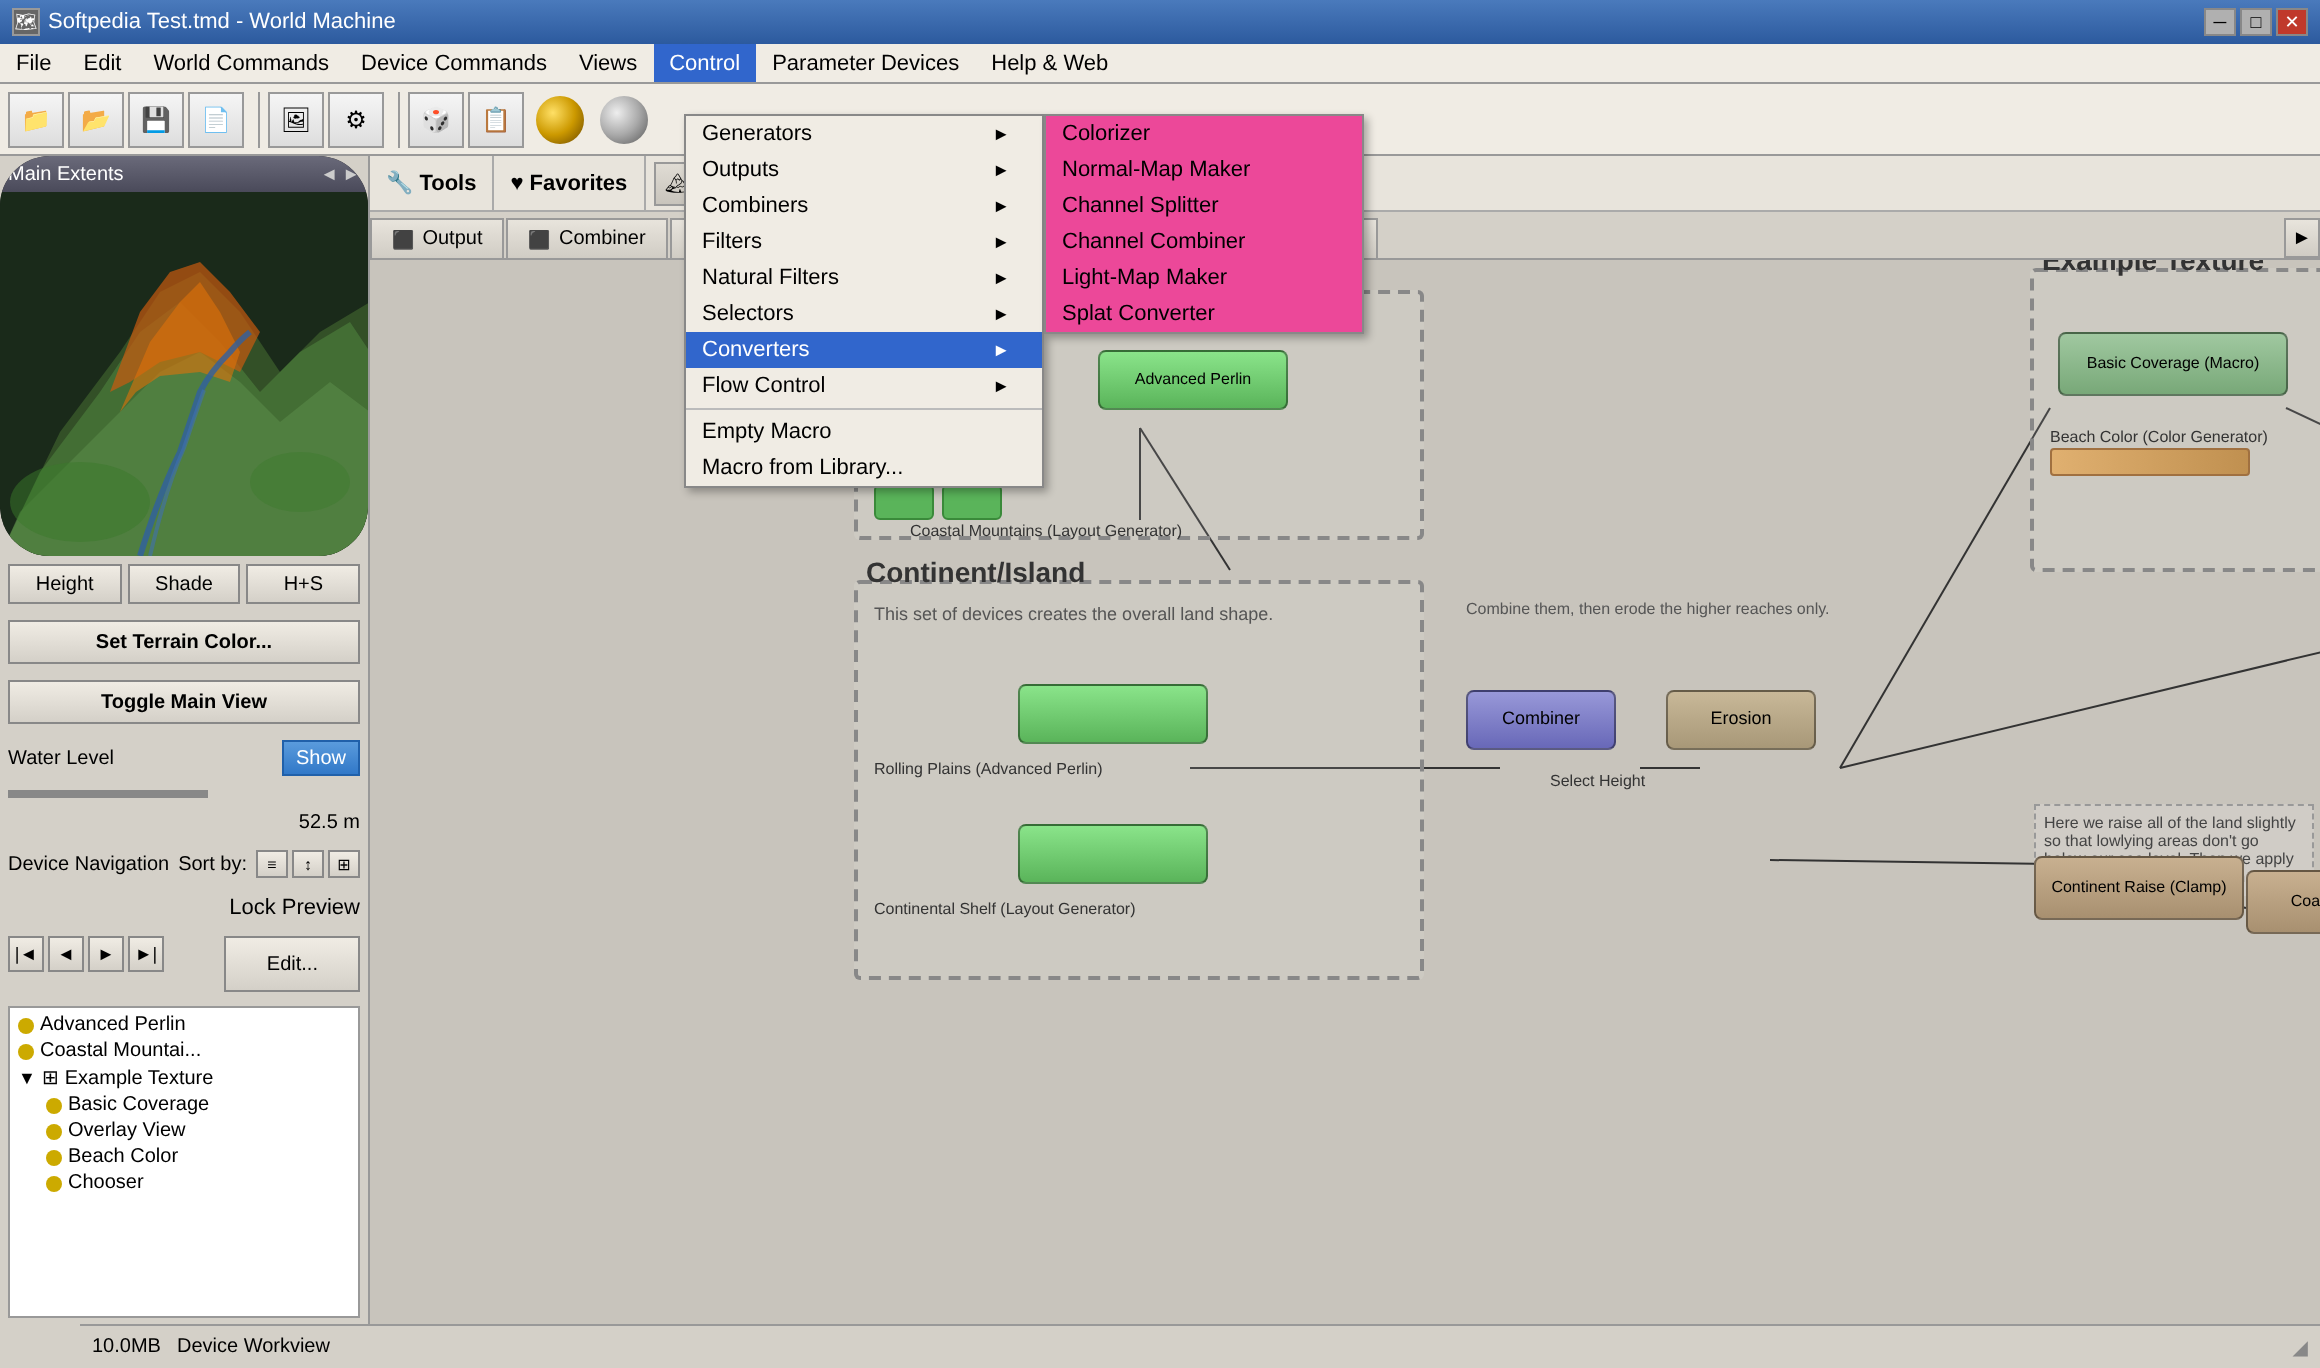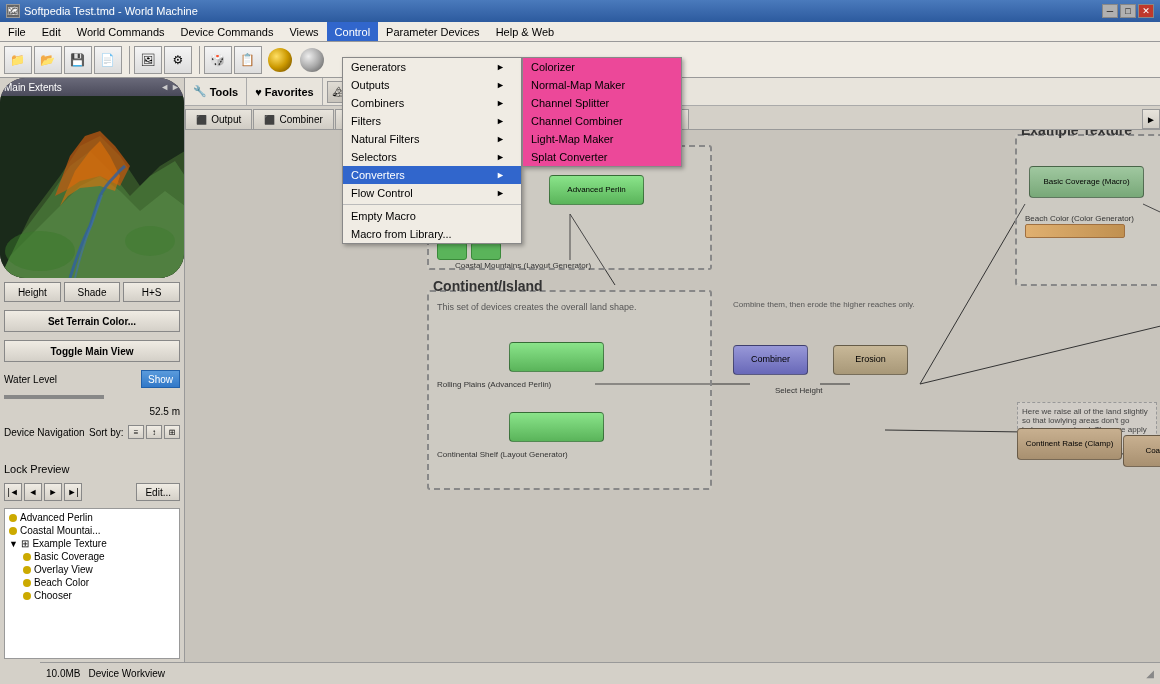--- a/index.html
+++ b/index.html
@@ -187,34 +187,35 @@
     .sort-icons { display: flex; gap: 2px; }
     .sort-icon {
       width: 16px; height: 14px;
       background: linear-gradient(to bottom, #f0ece4, #d4d0c8);
       border: 1px solid #888;
       font-size: 8px;
       display: flex; align-items: center; justify-content: center;
     }
     .lock-preview-row {
       display: flex; align-items: center;
-      margin-top: 19px;
+      margin-top: 4px;
+      justify-content: flex-end;
     }
     .nav-btns { display: flex; gap: 2px; margin-top: 3px; }
     .nav-btn-icon {
       width: 18px; height: 18px;
       background: linear-gradient(to bottom, #f0ece4, #d4d0c8);
       border: 1px solid #888;
       font-size: 9px; cursor: pointer;
       display: flex; align-items: center; justify-content: center;
     }
     .edit-btn {
       background: linear-gradient(to bottom, #f0ece4, #d4d0c8);
       border: 1px solid #888;
-      height: 18px; padding: 0 8px;
+      height: 28px; padding: 0 20px;
       font-size: 10px; cursor: pointer;
       display: flex; align-items: center; justify-content: center;
       margin-left: auto;
     }
 
     
     #tree-view {
       flex: 1;
       overflow-y: auto;
       background: white;

